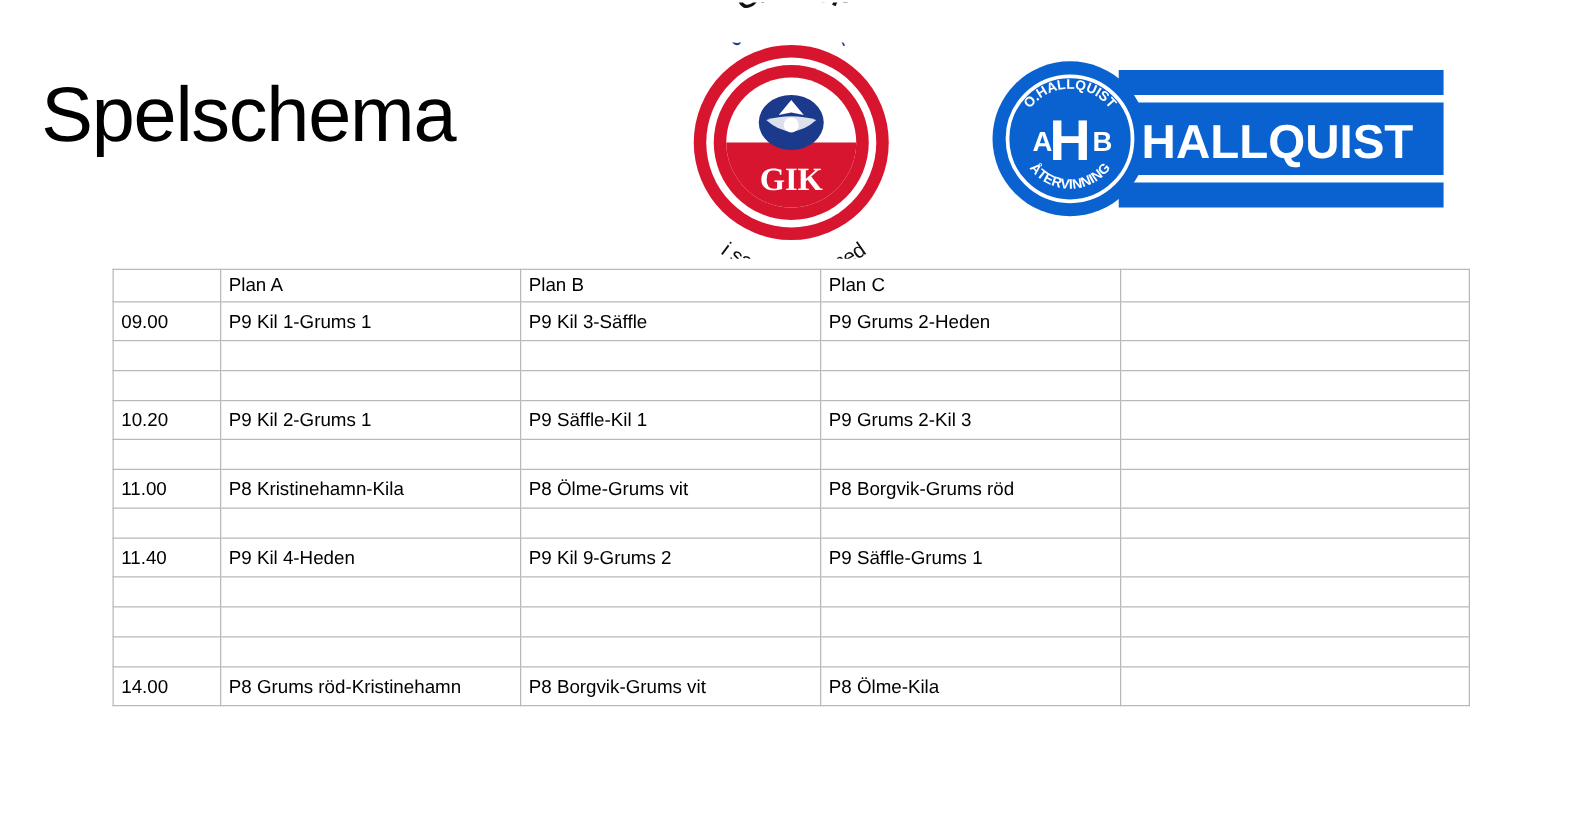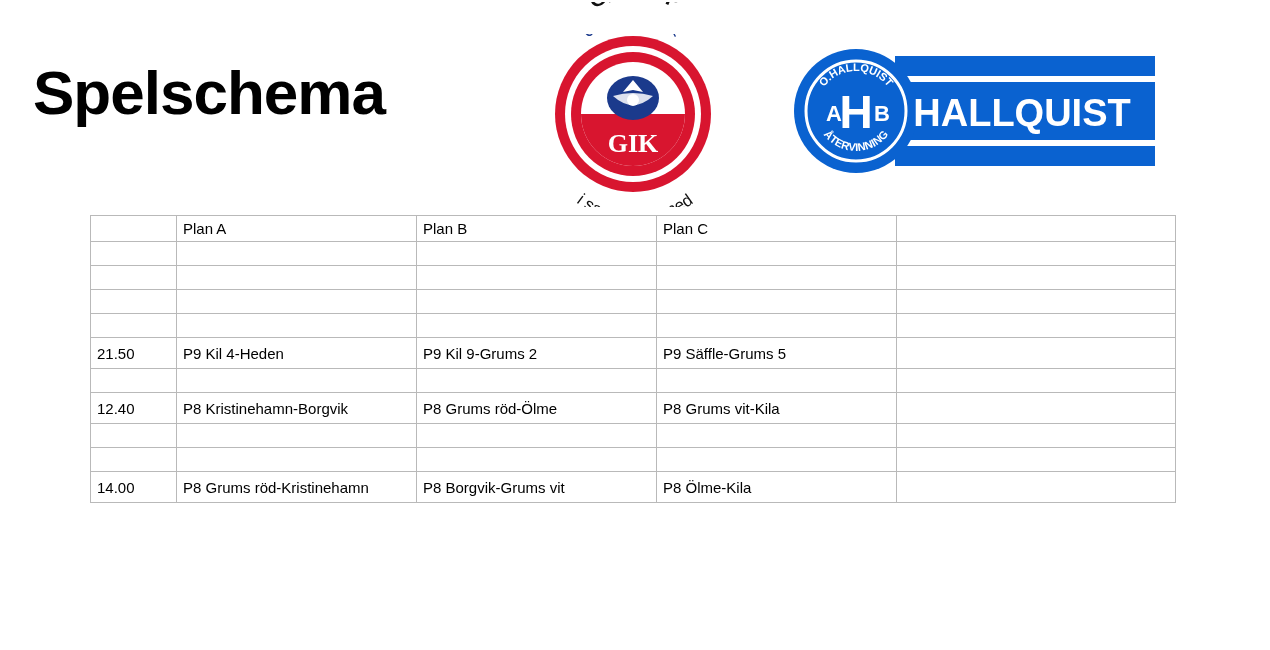--- a/index.html
+++ b/index.html
@@ -19,21 +19,21 @@
   
   .header {
     position: relative;
     height: 205px;
   }
   .page-title {
     position: absolute;
     left: 33px;
     top: 62px;
     font-size: 62px;
-    font-weight: bold;
+    font-weight: normal;
     letter-spacing: -1px;
     line-height: 1;
     white-space: nowrap;
     text-align: center;
   }
 
   
   .gik-badge {
     position: absolute;
     left: 535px;
@@ -188,67 +188,81 @@
     <thead>
       <tr>
         <td></td>
         <td>Plan A</td>
         <td>Plan B</td>
         <td>Plan C</td>
         <td></td>
       </tr>
     </thead>
     <tbody id="schedule-body">
-        <tr class="row-blank">
-          <td class="time-cell"></td>
-          <td class=""></td>
-          <td class=""></td>
-          <td class=""></td>
-          <td class=""></td>
-        </tr>
-        <tr class="row-blank">
-          <td class="time-cell"></td>
-          <td class=""></td>
-          <td class=""></td>
-          <td class=""></td>
-          <td class=""></td>
-        </tr>
-        <tr class="row-blank">
-          <td class="time-cell"></td>
-          <td class=""></td>
-          <td class=""></td>
-          <td class=""></td>
-          <td class=""></td>
-        </tr>
-        <tr class="row-blank">
-          <td class="time-cell"></td>
-          <td class=""></td>
-          <td class=""></td>
-          <td class=""></td>
-          <td class=""></td>
-        </tr>
-        <tr class="row-match">
-          <td class="time-cell">21.50</td>
+        <tr class="row-match">
+          <td class="time-cell">09.00</td>
+          <td class="">P9 Kil 1-Grums 1</td>
+          <td class="">P9 Kil 3-Säffle</td>
+          <td class="">P9 Grums 2-Heden</td>
+          <td class=""></td>
+        </tr>
+        <tr class="row-blank">
+          <td class="time-cell"></td>
+          <td class=""></td>
+          <td class=""></td>
+          <td class=""></td>
+          <td class=""></td>
+        </tr>
+        <tr class="row-blank">
+          <td class="time-cell"></td>
+          <td class=""></td>
+          <td class=""></td>
+          <td class=""></td>
+          <td class=""></td>
+        </tr>
+        <tr class="row-match">
+          <td class="time-cell">10.20</td>
+          <td class="">P9 Kil 2-Grums 1</td>
+          <td class="">P9 Säffle-Kil 1</td>
+          <td class="">P9 Grums 2-Kil 3</td>
+          <td class=""></td>
+        </tr>
+        <tr class="row-blank">
+          <td class="time-cell"></td>
+          <td class=""></td>
+          <td class=""></td>
+          <td class=""></td>
+          <td class=""></td>
+        </tr>
+        <tr class="row-match">
+          <td class="time-cell">11.00</td>
+          <td class="">P8 Kristinehamn-Kila</td>
+          <td class="">P8 Ölme-Grums vit</td>
+          <td class="">P8 Borgvik-Grums röd</td>
+          <td class=""></td>
+        </tr>
+        <tr class="row-blank">
+          <td class="time-cell"></td>
+          <td class=""></td>
+          <td class=""></td>
+          <td class=""></td>
+          <td class=""></td>
+        </tr>
+        <tr class="row-match">
+          <td class="time-cell">11.40</td>
           <td class="">P9 Kil 4-Heden</td>
           <td class="">P9 Kil 9-Grums 2</td>
-          <td class="">P9 Säffle-Grums 5</td>
-          <td class=""></td>
-        </tr>
-        <tr class="row-blank">
-          <td class="time-cell"></td>
-          <td class=""></td>
-          <td class=""></td>
-          <td class=""></td>
-          <td class=""></td>
-        </tr>
-        <tr class="row-match">
-          <td class="time-cell">12.40</td>
-          <td class="">P8 Kristinehamn-Borgvik</td>
-          <td class="">P8 Grums röd-Ölme</td>
-          <td class="">P8 Grums vit-Kila</td>
+          <td class="">P9 Säffle-Grums 1</td>
+          <td class=""></td>
+        </tr>
+        <tr class="row-blank">
+          <td class="time-cell"></td>
+          <td class=""></td>
+          <td class=""></td>
+          <td class=""></td>
           <td class=""></td>
         </tr>
         <tr class="row-blank">
           <td class="time-cell"></td>
           <td class=""></td>
           <td class=""></td>
           <td class=""></td>
           <td class=""></td>
         </tr>
         <tr class="row-blank">

